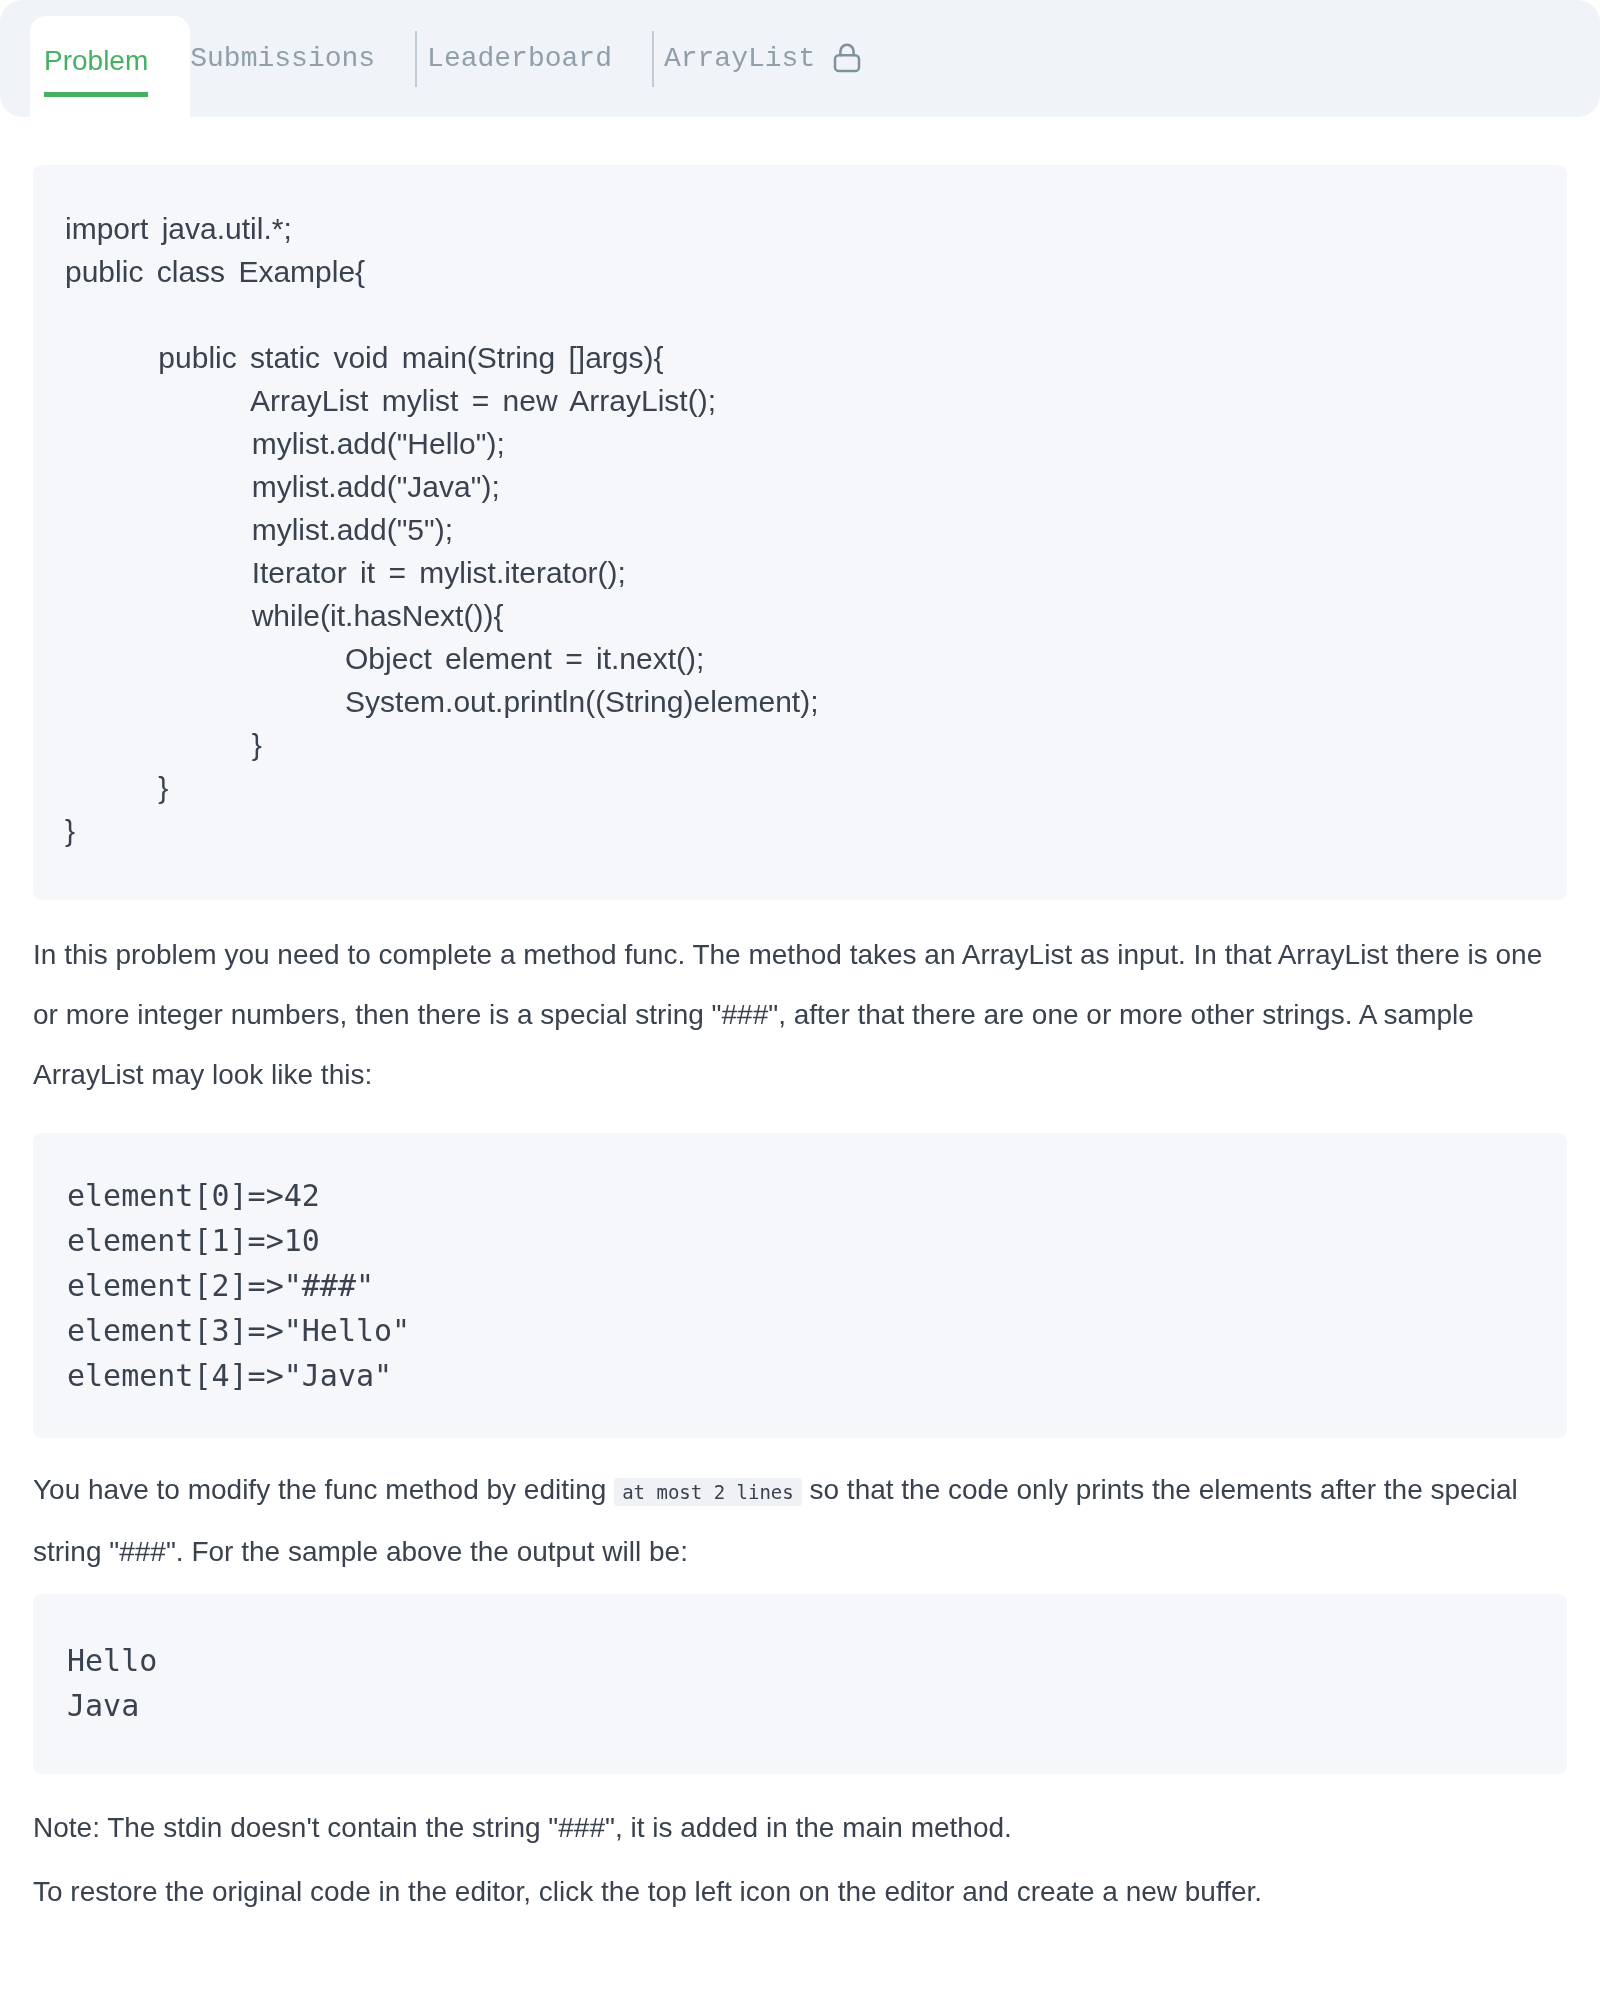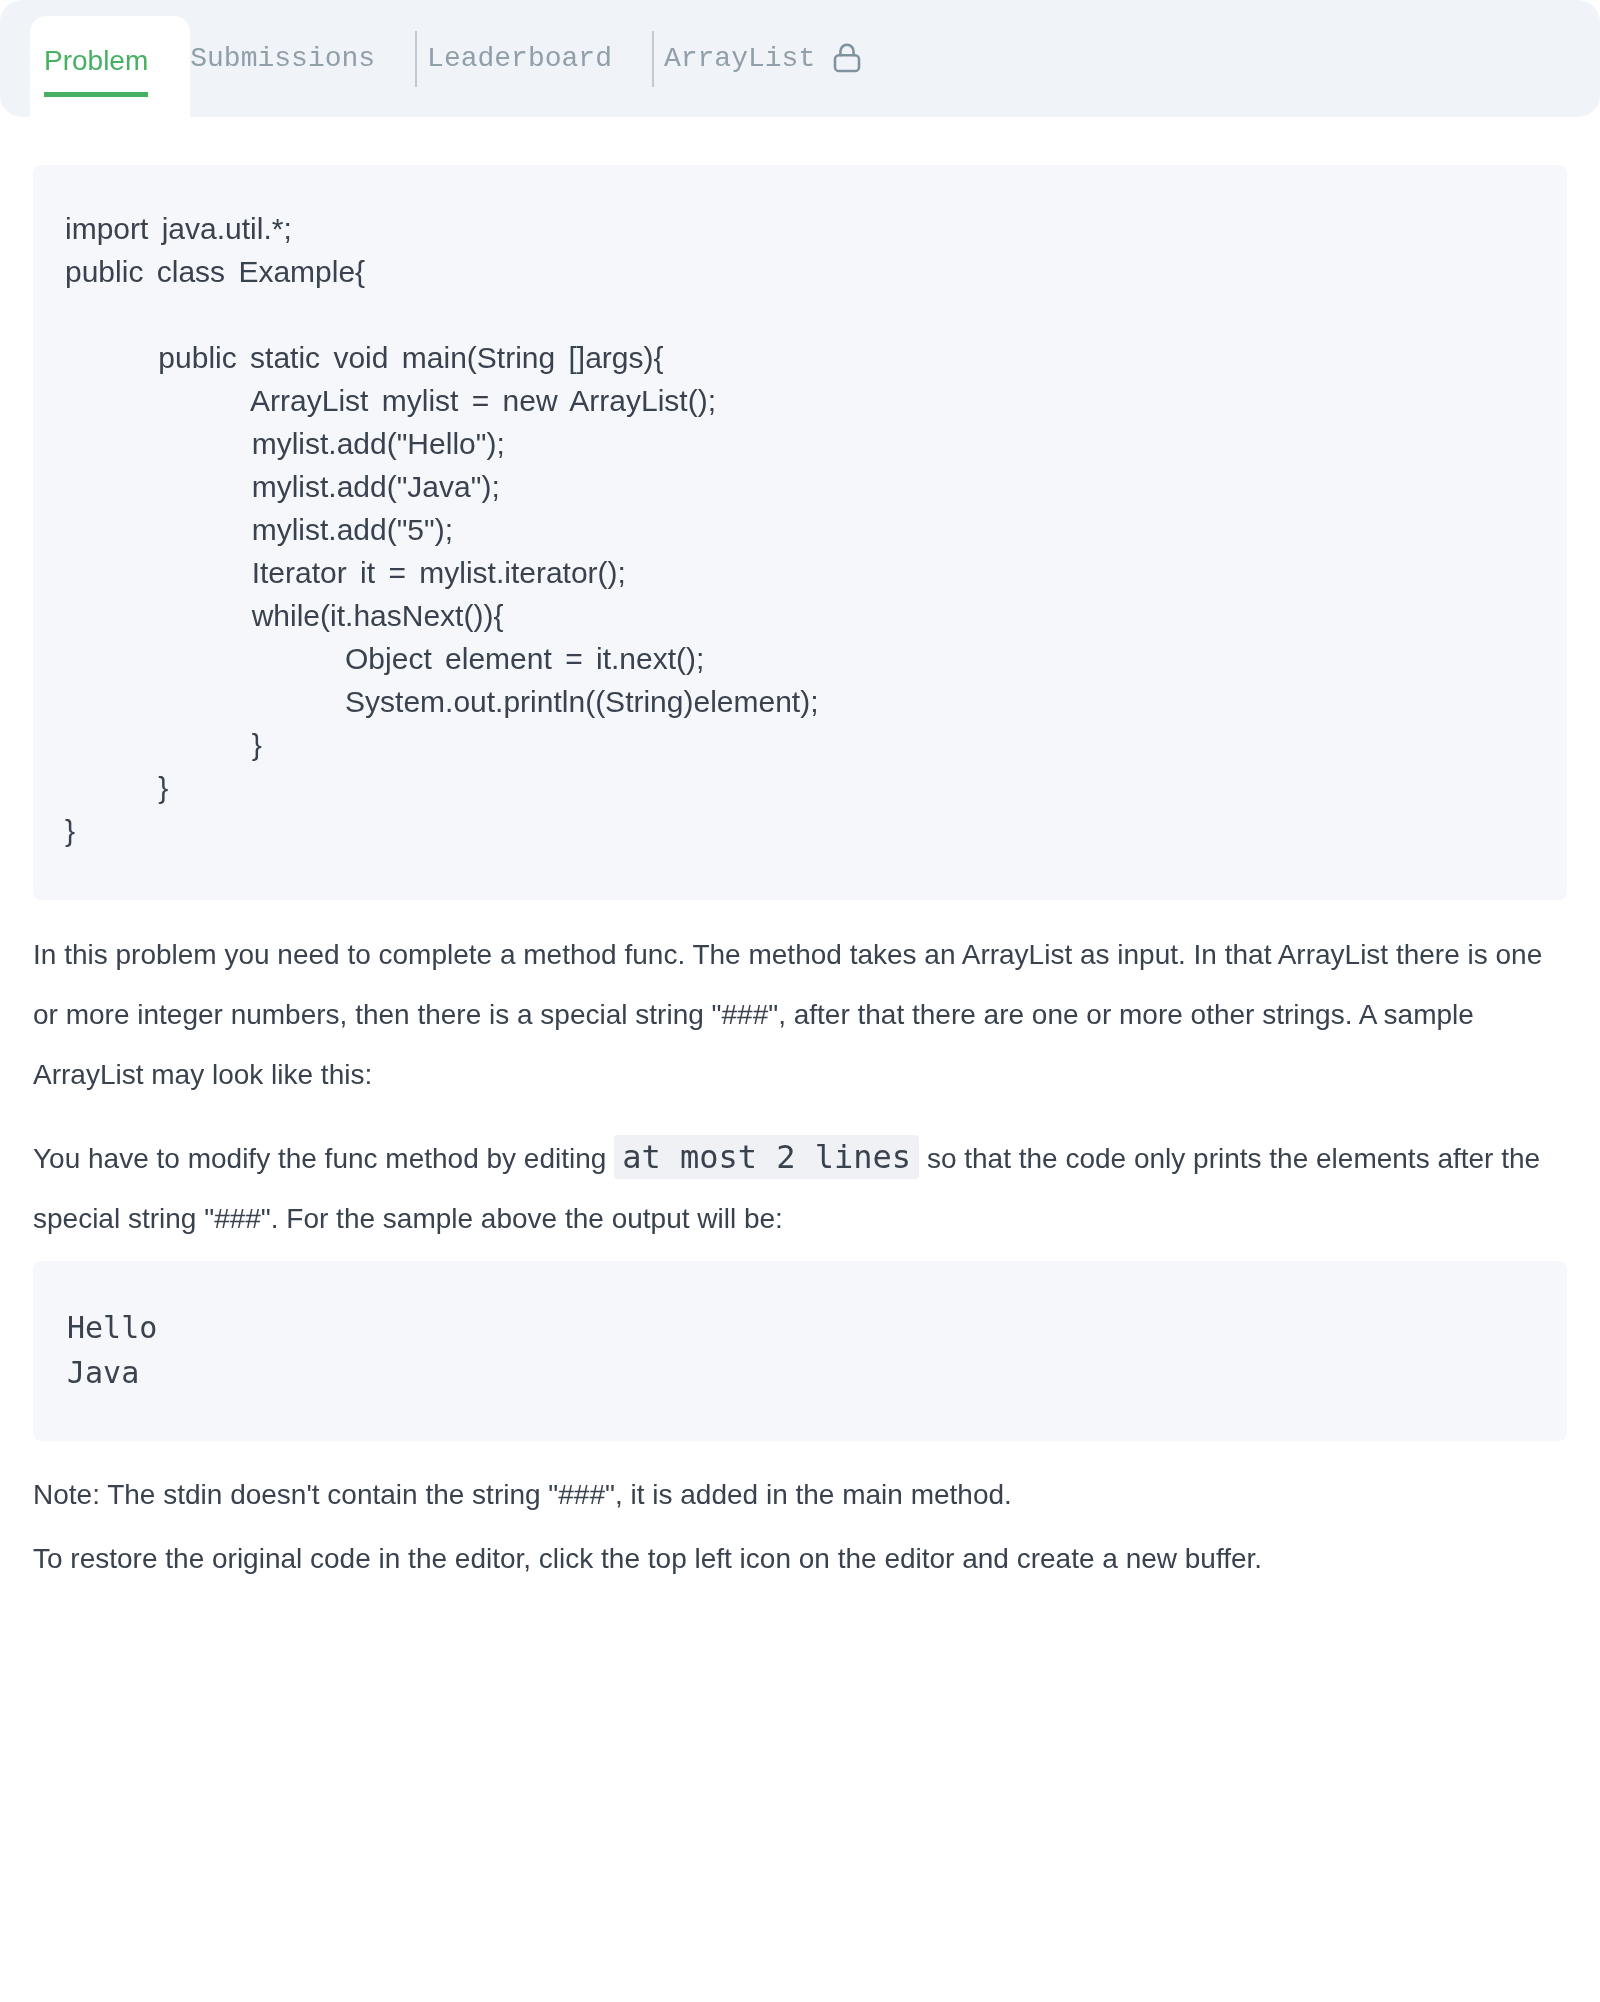--- a/index.html
+++ b/index.html
@@ -66,21 +66,21 @@
     font-family:"DejaVu Sans Mono",monospace;
     font-size:30px;line-height:45px;
   }
   .p-after-block{margin-top:25px;}
   .block-sample{margin-top:28px;}
   .p-modify{margin-top:22px;}
   .block-output{margin-top:12px;padding-top:44px;padding-bottom:46px;}
   .p-note{margin-top:24px;}
   .p-restore{margin-top:4px;}
   code.inline-code{
-    font-family:"DejaVu Sans Mono",monospace;font-size:32px;
+    font-family:"DejaVu Sans Mono",monospace;font-size:19px;
     background:var(--inline-code-bg);padding:3px 8px;border-radius:4px;
   }
 </style>
 </head>
 <body>
 
 <header class="tabbar">
   <div class="tab-active-box">
     <span class="tab-label-active">Problem</span>
     <span class="tab-underline"></span>
@@ -122,20 +122,27 @@
               while(it.hasNext()){
                      Object element = it.next();
                      System.out.println((String)element);
               }
        }
 }</pre>
   </div>
 
   <p class="p-after-block">In this problem you need to complete a method func. The method takes an ArrayList as input. In that ArrayList there is one or more integer numbers, then there is a special string "###", after that there are one or more other strings. A sample ArrayList may look like this:</p>
 
+  <div class="codeblock code-mono block-sample">
+    <pre>element[0]=&gt;42
+element[1]=&gt;10
+element[2]=&gt;"###"
+element[3]=&gt;"Hello"
+element[4]=&gt;"Java"</pre>
+  </div>
 
   <p class="p-modify"><span>You have to modify the func method by editing </span><code class="inline-code">at most 2 lines</code><span> so that the code only prints the elements after the special string "###". For the sample above the output will be:</span></p>
 
   <div class="codeblock code-mono block-output">
     <pre>Hello
 Java</pre>
   </div>
 
   <p class="p-note">Note: The stdin doesn't contain the string "###", it is added in the main method.</p>
 

